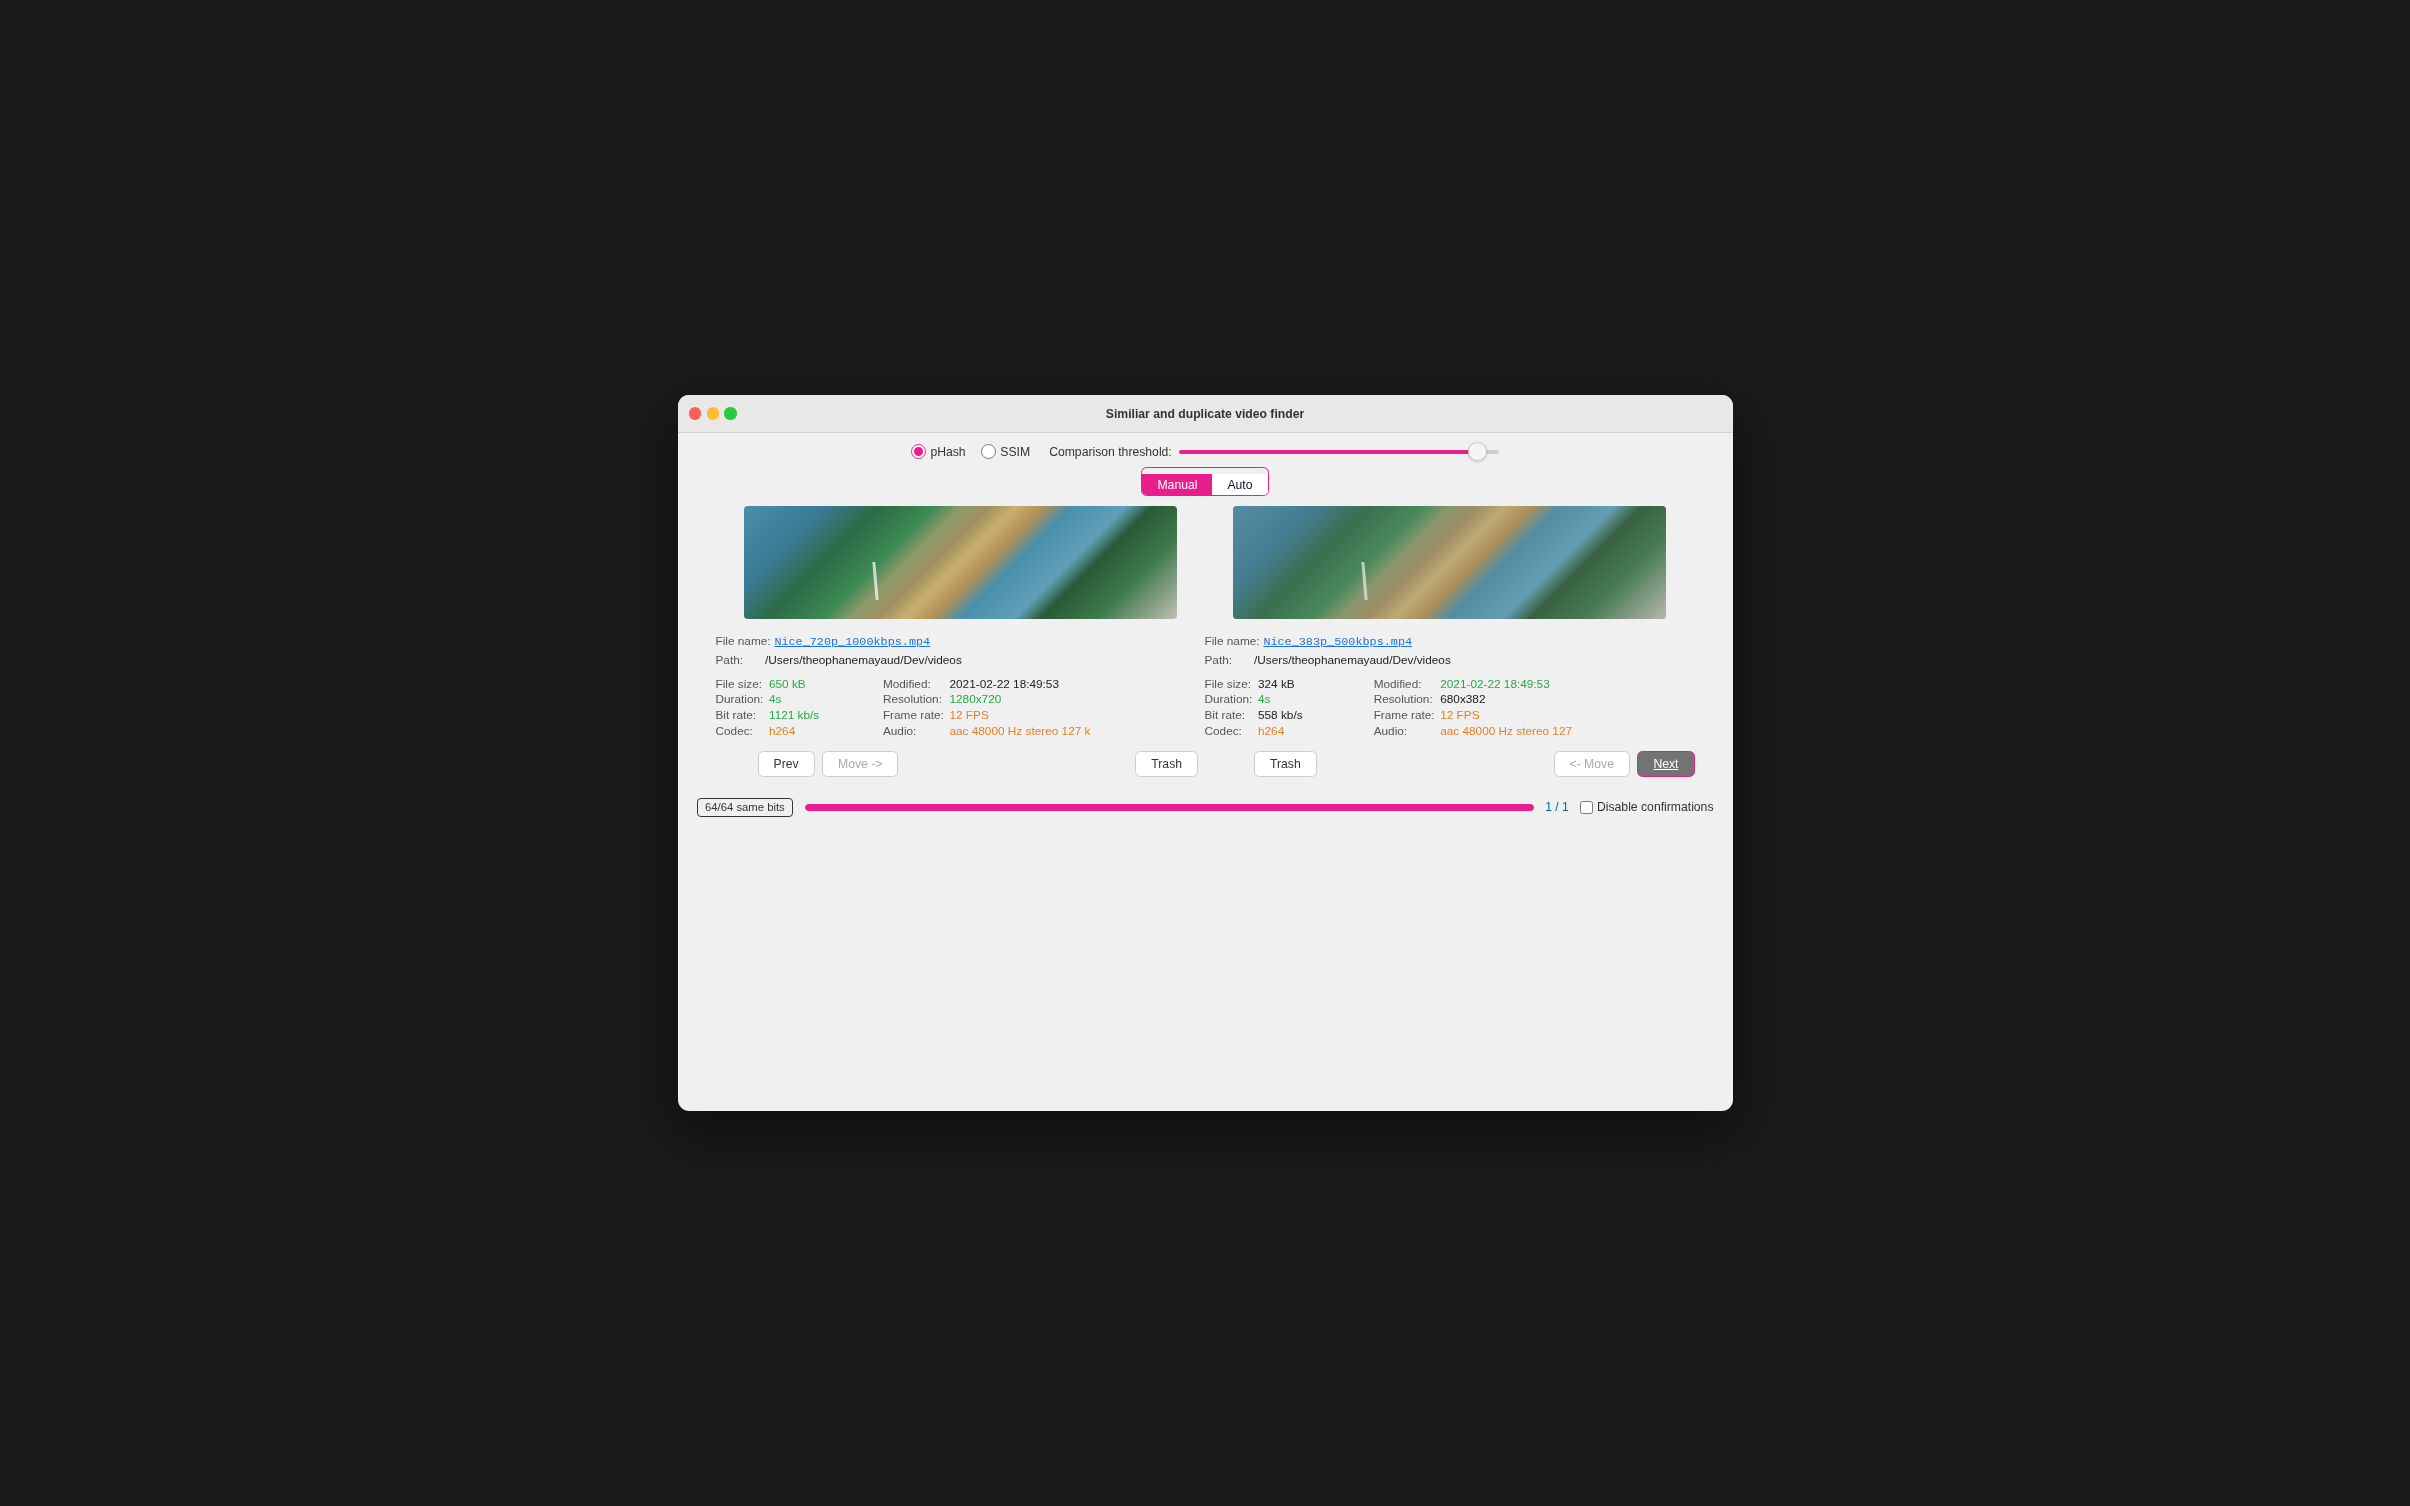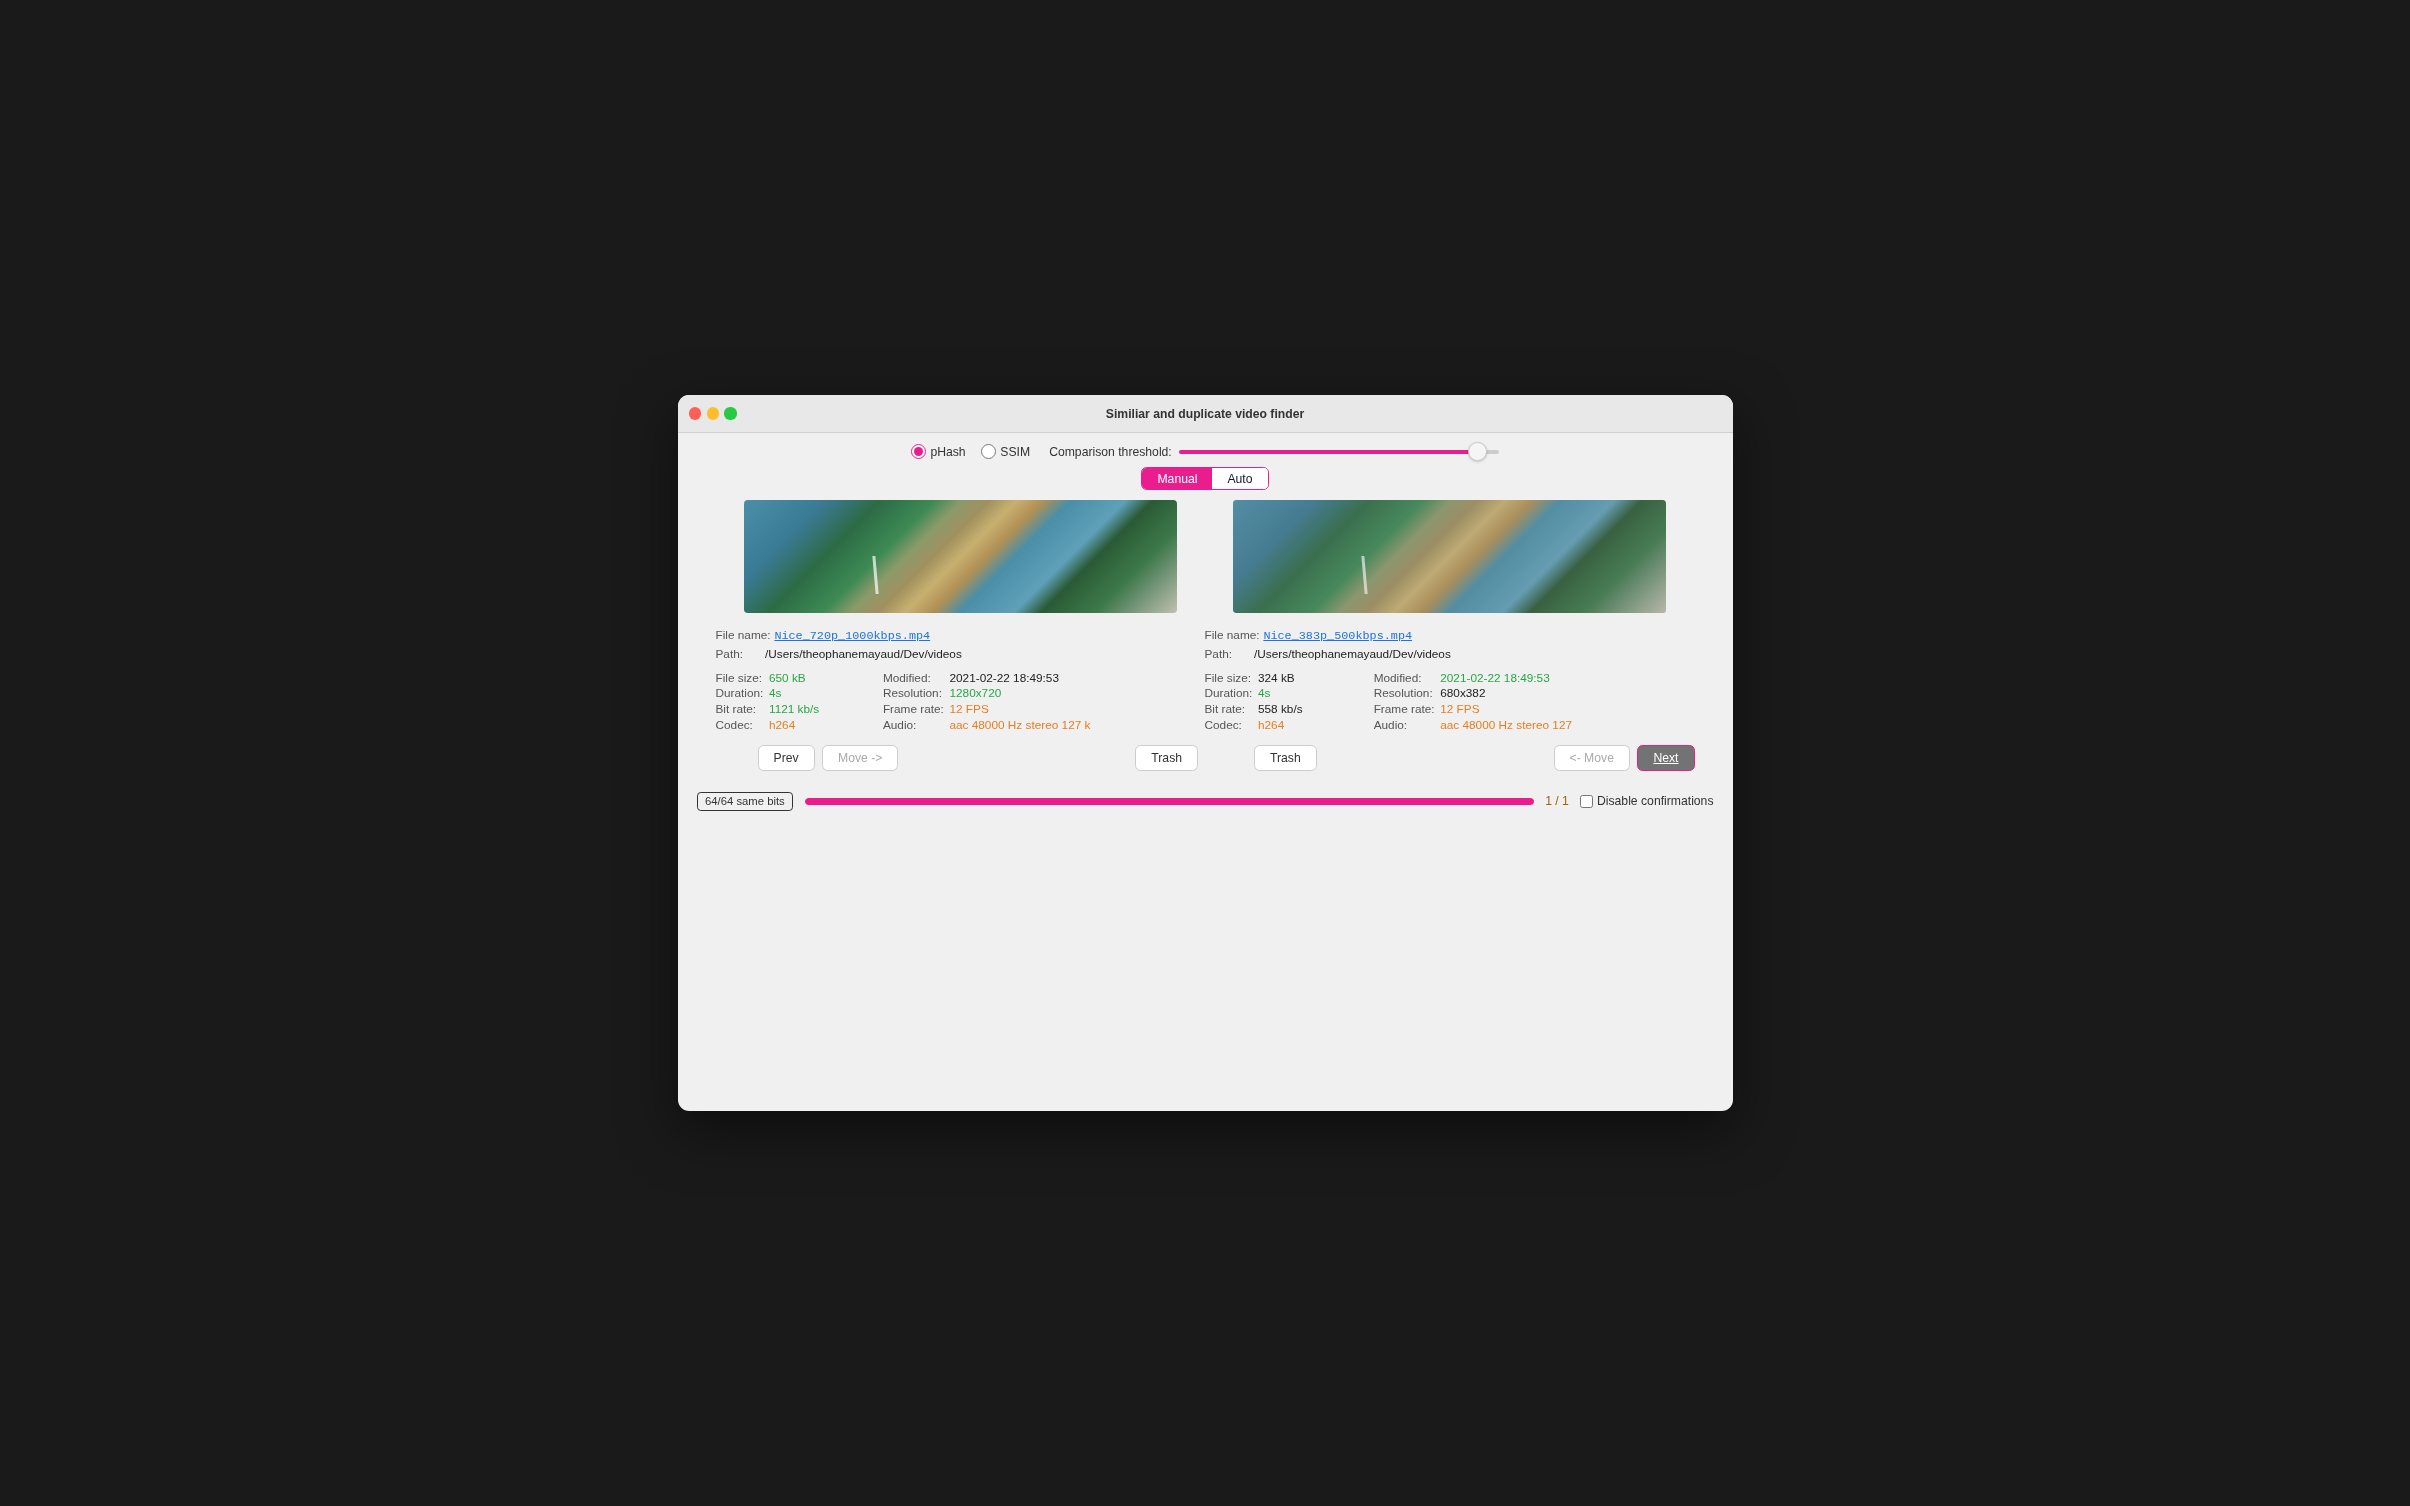--- a/index.html
+++ b/index.html
@@ -106,20 +106,21 @@
       border-radius: 5.6px;
       overflow: hidden;
       border: 0.9px solid #e91e8c;
     }
     .mode-btn {
       padding: 3.8px 15px;
       font-size: 12.2px;
       cursor: pointer;
       border: none;
       outline: none;
+      margin-top: 6px;
     }
     .mode-btn.active {
       background: #e91e8c;
       color: white;
     }
     .mode-btn.inactive {
       background: white;
       color: #0f172a;
     }
     .videos-row {
@@ -218,21 +219,21 @@
       border-radius: 3.8px;
       overflow: hidden;
     }
     .progress-bar-fill {
       height: 100%;
       background: #e91e8c;
       border-radius: 3.8px;
     }
     .page-indicator {
       font-size: 12.2px;
-      color: #a16207;
+      color: #0369a1;
       white-space: nowrap;
     }
     .disable-confirm {
       display: flex;
       align-items: center;
       gap: 3.8px;
       font-size: 12.2px;
       color: #333;
       white-space: nowrap;
     }

